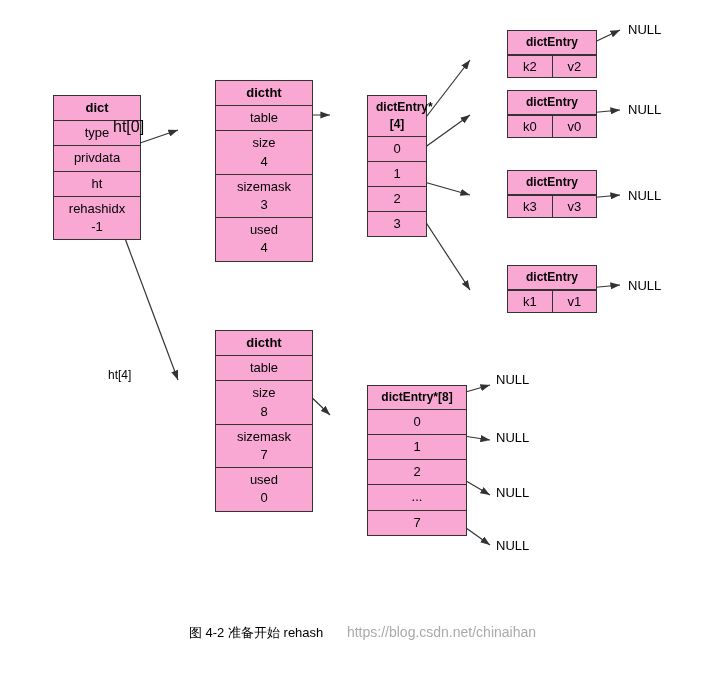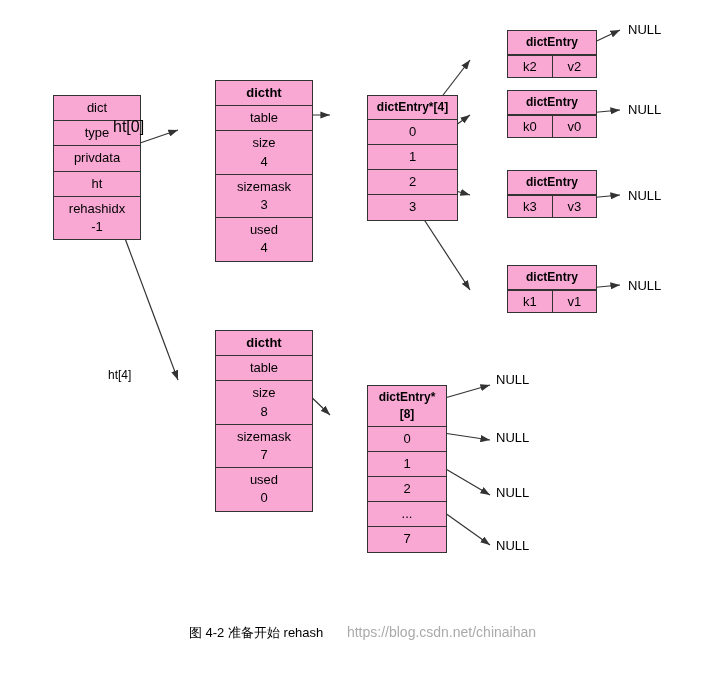--- a/index.html
+++ b/index.html
@@ -81,21 +81,21 @@
     <line x1="410" y1="408" x2="490" y2="385" stroke="#333" stroke-width="1.2" marker-end="url(#arrowhead)"></line>
 
     <line x1="410" y1="428" x2="490" y2="440" stroke="#333" stroke-width="1.2" marker-end="url(#arrowhead)"></line>
 
     <line x1="410" y1="448" x2="490" y2="495" stroke="#333" stroke-width="1.2" marker-end="url(#arrowhead)"></line>
 
     <line x1="410" y1="488" x2="490" y2="545" stroke="#333" stroke-width="1.2" marker-end="url(#arrowhead)"></line>
   </svg>
 
   <div class="box" style="left:18px; top:95px; width:88px;">
-    <div class="box-cell" style="font-weight:normal;">dict</div>
+    <div class="box-cell" style="font-weight:bold;">dict</div>
     <div class="box-cell">type</div>
     <div class="box-cell">privdata</div>
     <div class="box-cell">ht</div>
     <div class="box-cell">rehashidx<br>-1</div>
   </div>
 
   <div style="position:absolute; left:113px; top:118px; font-size:16px;">ht[0]</div>
 
   <div style="position:absolute; left:108px; top:368px; font-size:12px;">ht[4]</div>
 
@@ -108,29 +108,29 @@
   </div>
 
   <div class="box" style="left:180px; top:330px; width:98px;">
     <div class="box-cell" style="font-weight:bold;">dictht</div>
     <div class="box-cell">table</div>
     <div class="box-cell">size<br>8</div>
     <div class="box-cell">sizemask<br>7</div>
     <div class="box-cell">used<br>0</div>
   </div>
 
-  <div class="box" style="left:332px; top:95px; width:91px;">
+  <div class="box" style="left:332px; top:95px; width:60px;">
     <div class="box-cell" style="font-weight:bold; font-size:12px;">dictEntry*[4]</div>
     <div class="box-cell">0</div>
     <div class="box-cell">1</div>
     <div class="box-cell">2</div>
     <div class="box-cell">3</div>
   </div>
 
-  <div class="box" style="left:332px; top:385px; width:80px;">
+  <div class="box" style="left:332px; top:385px; width:100px;">
     <div class="box-cell" style="font-weight:bold; font-size:12px;">dictEntry*[8]</div>
     <div class="box-cell">0</div>
     <div class="box-cell">1</div>
     <div class="box-cell">2</div>
     <div class="box-cell">...</div>
     <div class="box-cell">7</div>
   </div>
 
   <div class="box" style="left:472px; top:30px; width:90px;">
     <div class="box-cell" style="font-weight:bold; font-size:12px;">dictEntry</div>

